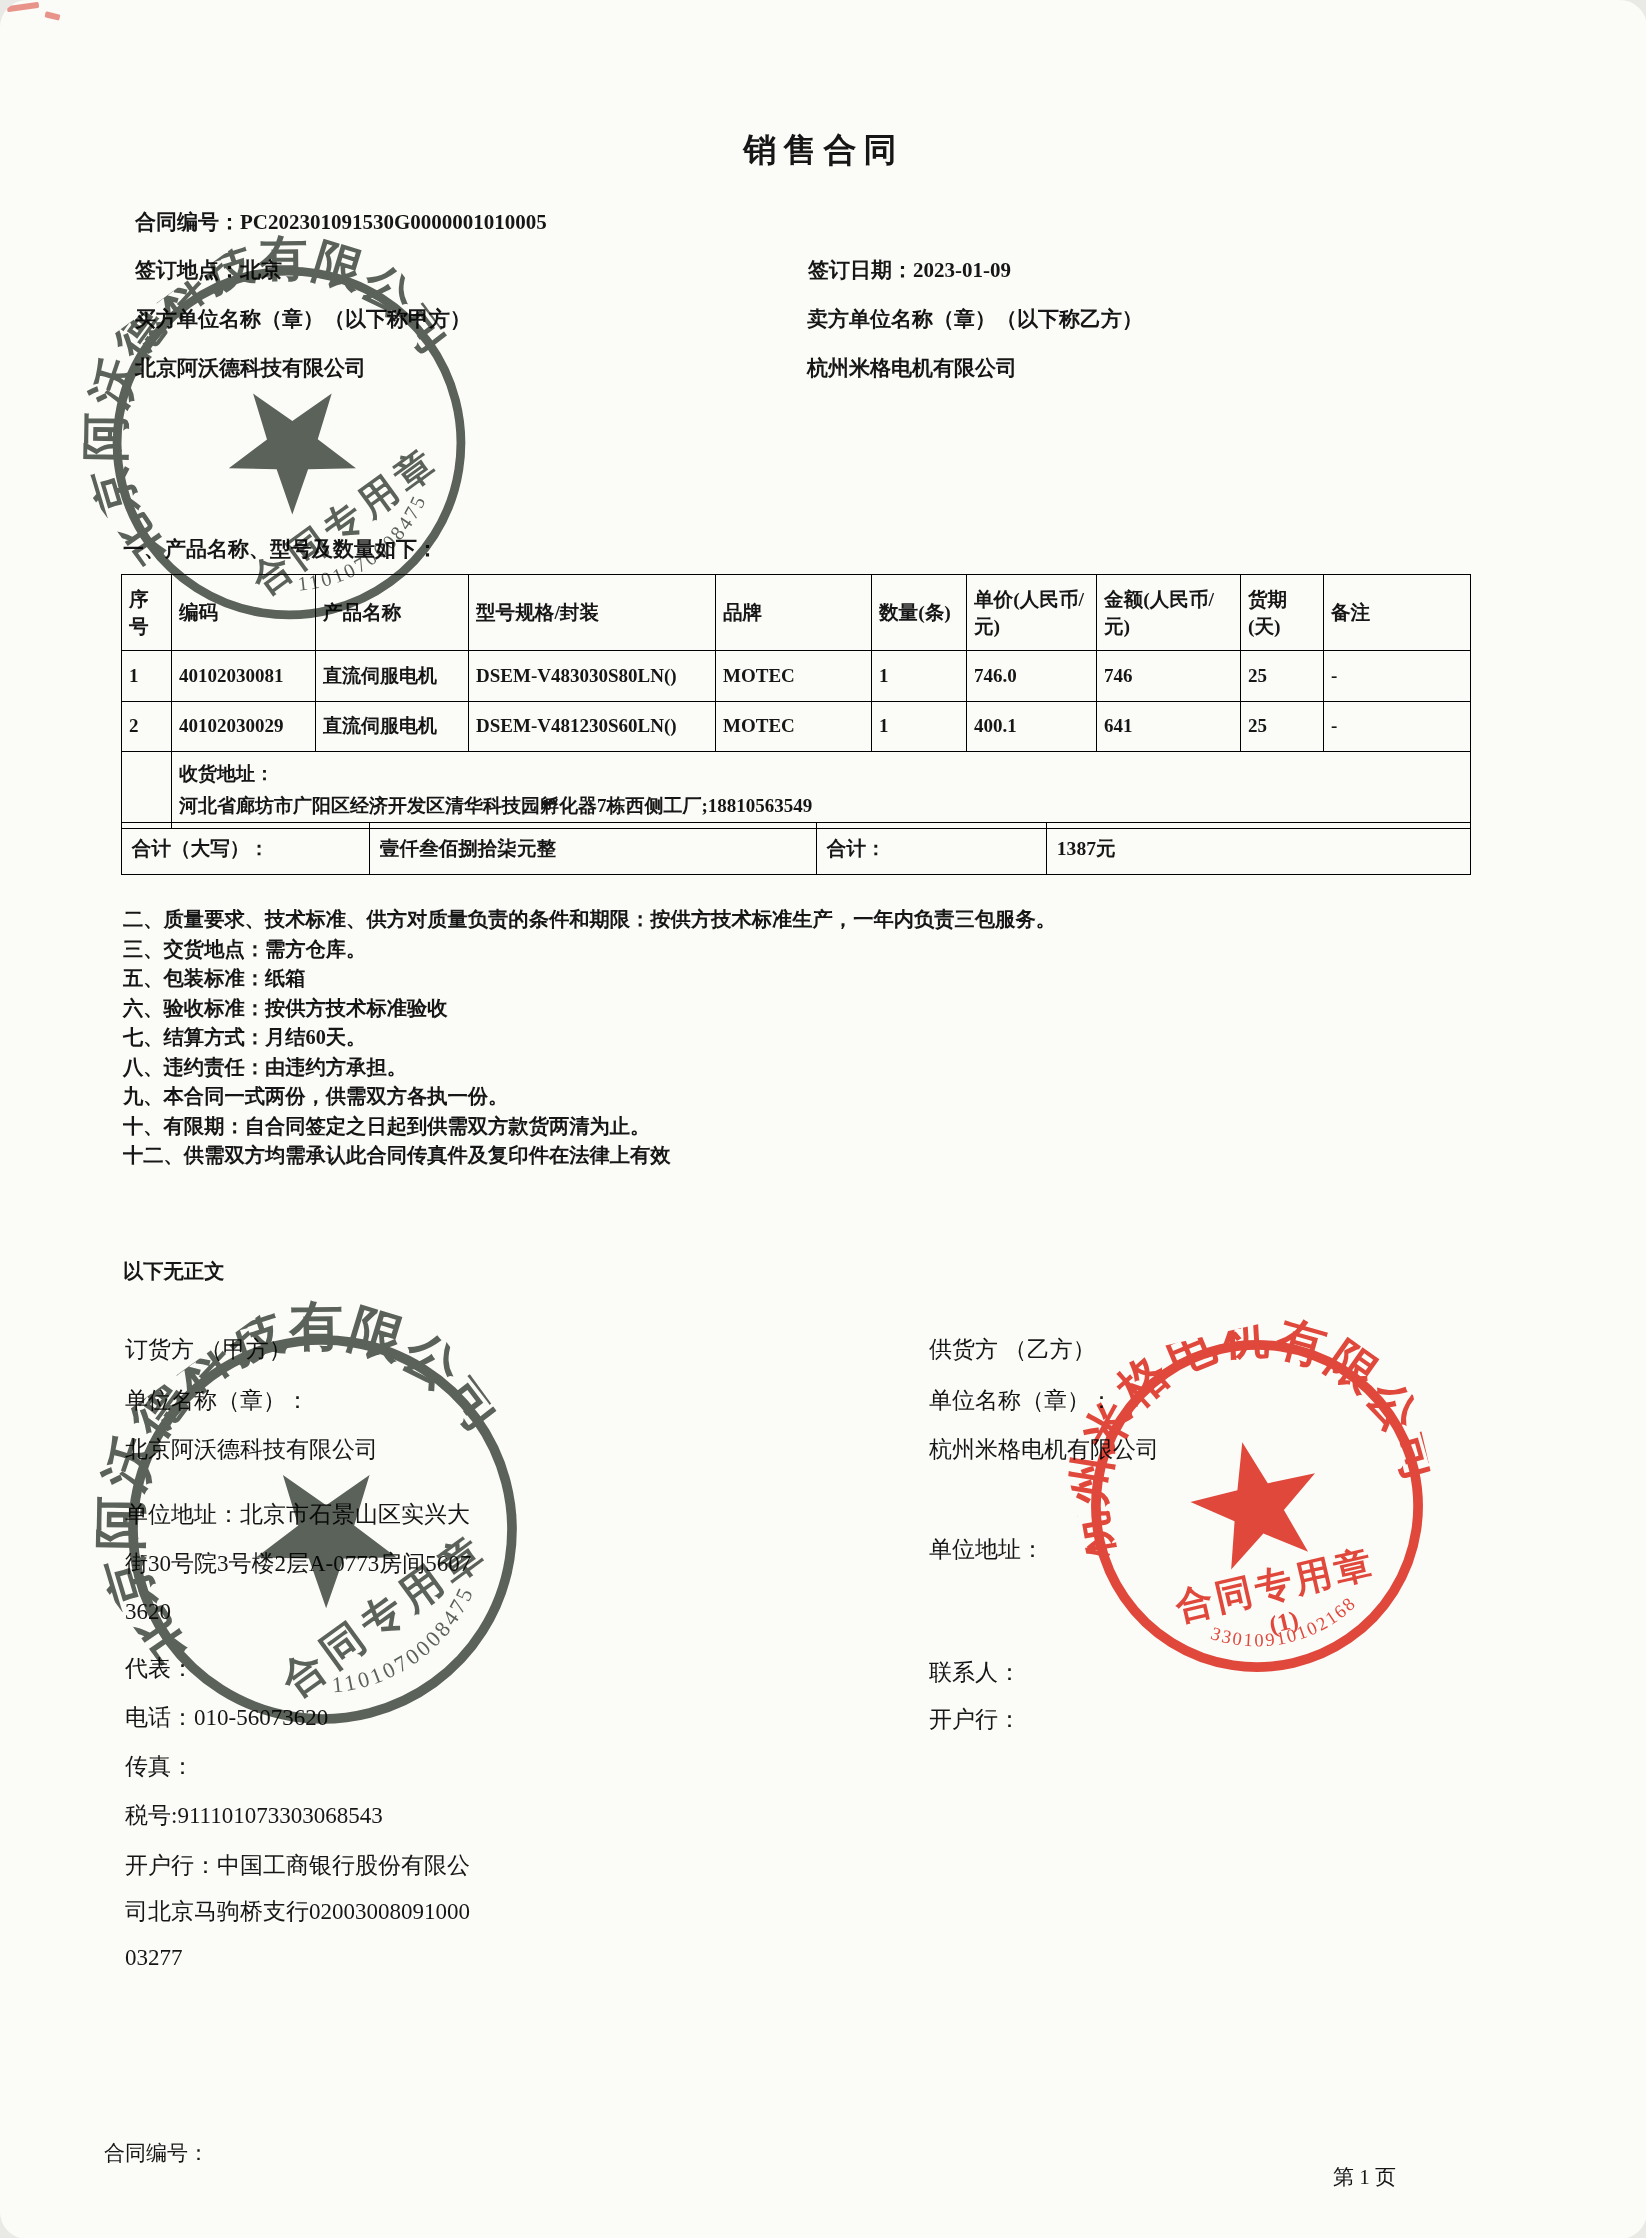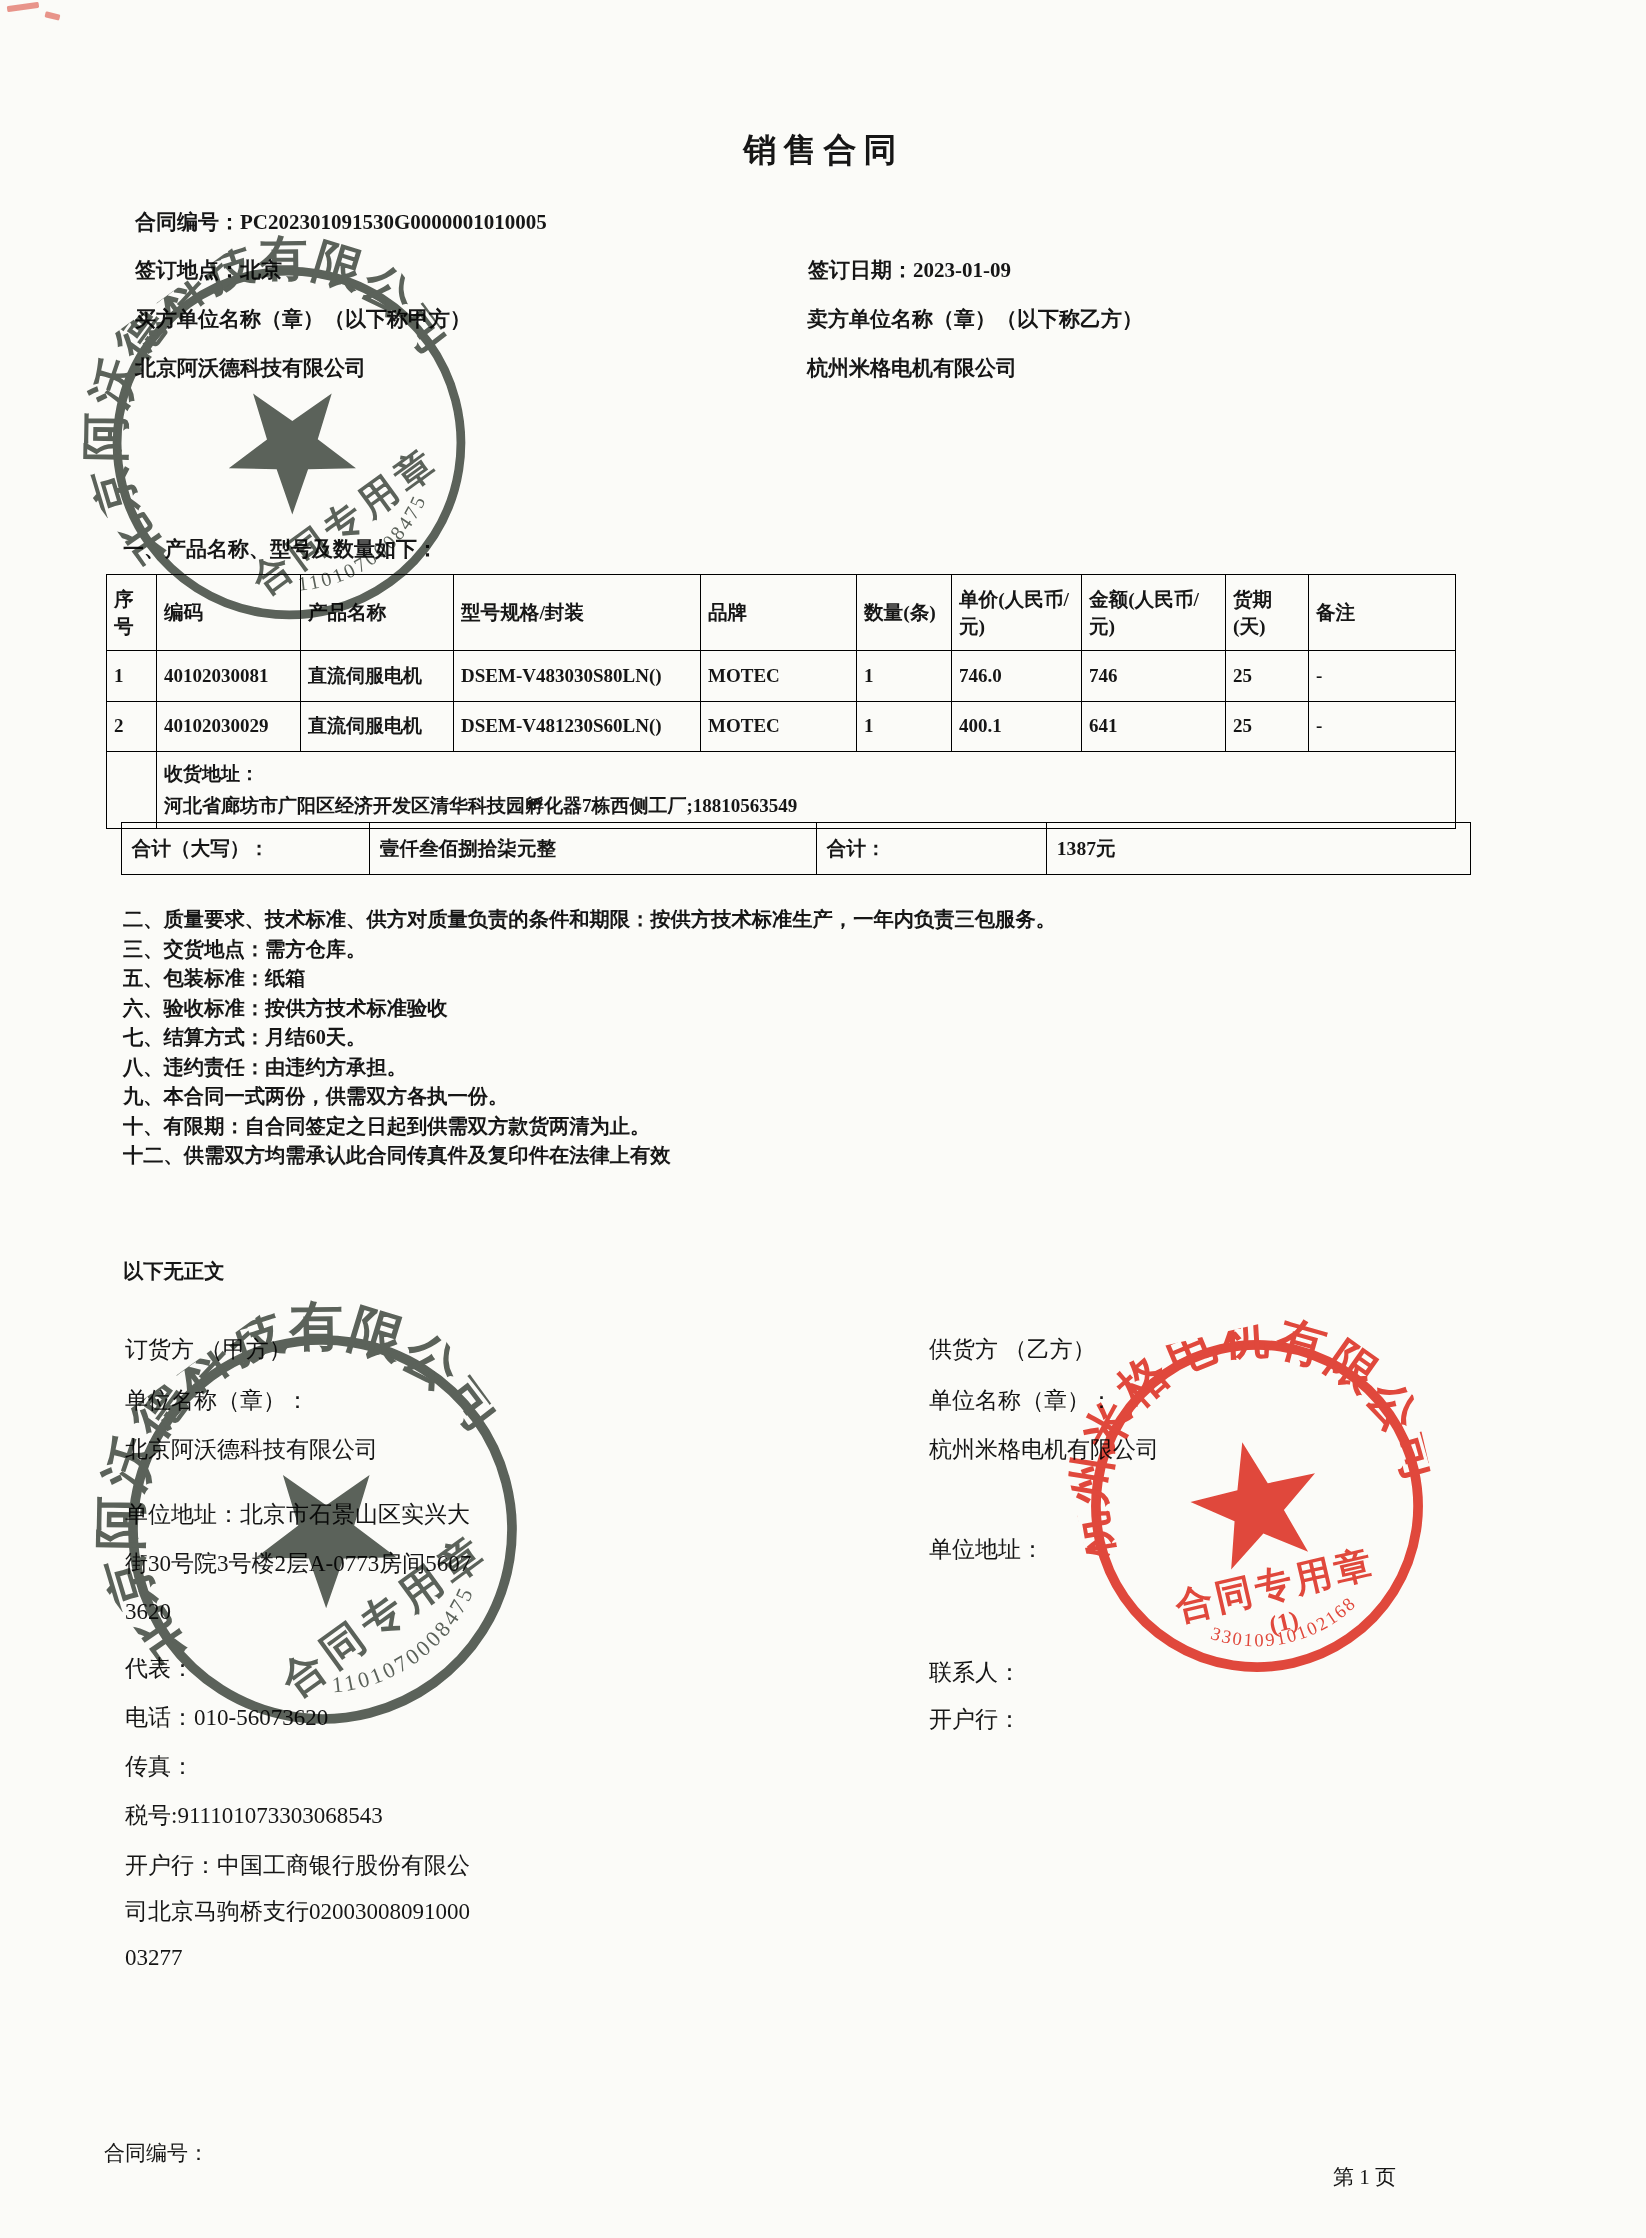--- a/index.html
+++ b/index.html
@@ -1,30 +1,30 @@
 <!DOCTYPE html>
 <html style="font-size:11.2px"><head>
 <meta charset="utf-8">
 <style>
   html,body{margin:0;padding:0;background:#e9e9e6;}
   .page{
     position:relative;width:1647px;height:2239px;background:#fbfbf8;
-    font-family:"Liberation Serif","DejaVu Serif",serif;color:#161616;overflow:hidden;
+    font-family:"Liberation Serif","DejaVu Serif",serif;color:#161616;overflow:hidden;border-radius:27px;
   }
   .abs{position:absolute;white-space:nowrap;line-height:1.25;}
   .b{font-weight:700;}
   .title{
     position:absolute;left:0;top:128px;width:100%;text-align:center;
     font-size:33px;font-weight:700;letter-spacing:7px;
   }
   .t30{font-size:21px;}
   .t29{font-size:20.3px;}
   
   table{border-collapse:collapse;table-layout:fixed;background:transparent;}
-  .main-table{position:absolute;left:106px;top:574px;width:1348px;}
+  .main-table{position:absolute;left:121px;top:574px;width:1348px;}
   .main-table th,.main-table td{
     border:1.8px solid #000;padding:4.2px 7px;font-size:19px;font-weight:700;
     text-align:left;vertical-align:middle;overflow:hidden;
   }
   .main-table th{font-size:19.6px;}
   .hrow th{height:67px;vertical-align:middle;}
   .drow td{height:41px;}
   .addr-row td{height:67px;vertical-align:middle;}
   .addr-line{line-height:1.7;}
   .totals-table{position:absolute;left:121px;top:822px;width:1348px;}

